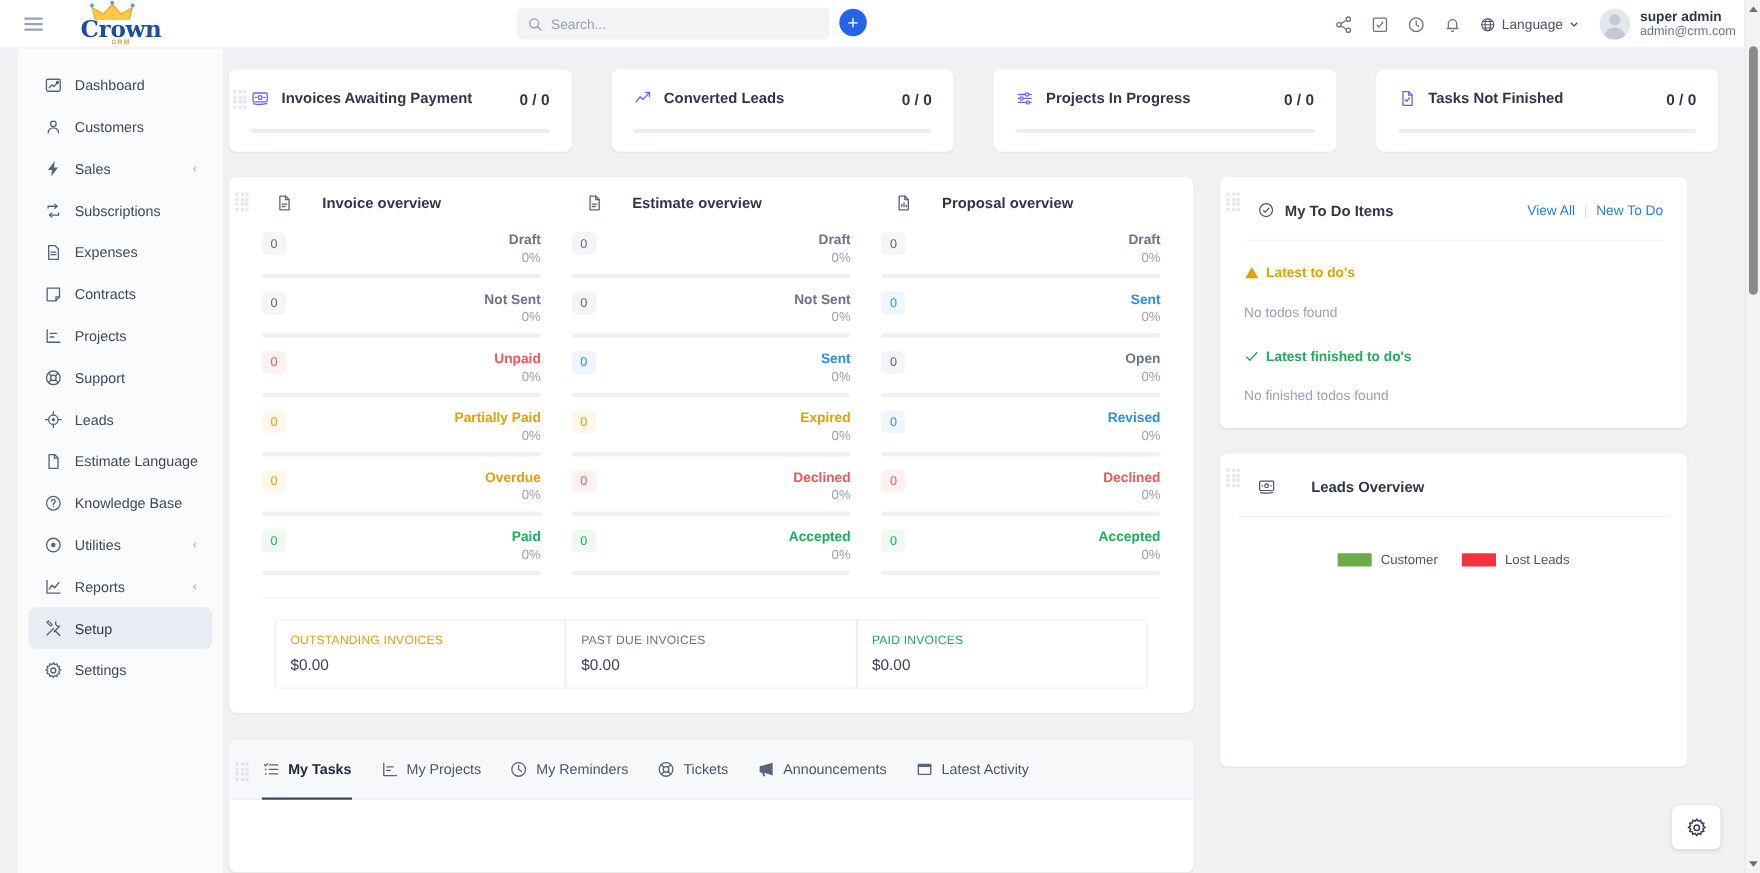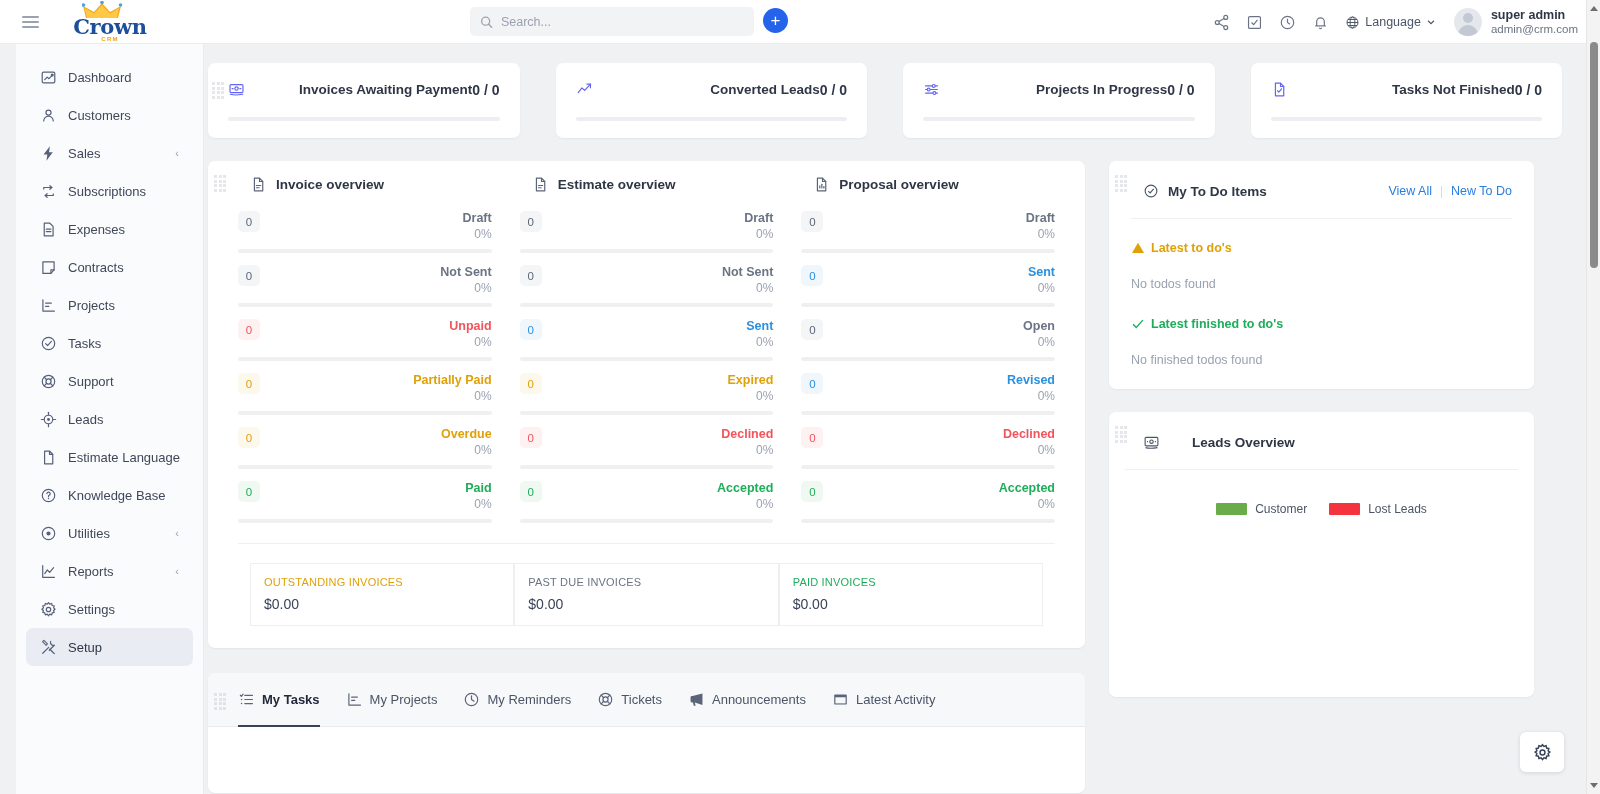--- a/index.html
+++ b/index.html
@@ -114,21 +114,21 @@
   }
 
   .grip {
     width: 14px; height: 16px; opacity: .45;
     display: grid; grid-template-columns: repeat(3, 3px); grid-template-rows: repeat(4, 3px);
     gap: 1.5px; flex: none;
   }
   .grip i { width: 3px; height: 3px; background: #c6cbd4; display: block; }
 
   
-  .stats-row { display: flex; gap: 36px; padding: 19px 24px 0 20px; text-align: right; }
+  .stats-row { display: flex; gap: 36px; padding: 19px 24px 0 20px; }
   .stat-card {
     flex: 1; background: #fff; border-radius: 7px; padding: 18px 20px 17px 20px;
     box-shadow: 0 1px 2px rgba(16,24,40,.05);
     position: relative;
   }
   .stat-top { display: flex; align-items: center; }
   .stat-ico { color: #6366f1; display: flex; align-items: center; margin-right: 11px; }
   .stat-title { font-size: 13.5px; font-weight: bold; color: #2f3646; flex: 1; }
   .stat-val { font-size: 14px; font-weight: bold; color: #2f3646; }
   .stat-bar { height: 4px; border-radius: 3px; background: #eceef1; margin-top: 19px; }
@@ -141,21 +141,21 @@
     box-shadow: 0 1px 2px rgba(16,24,40,.05);
   }
   .panel .grip { position: absolute; left: 6px; top: 14px; }
 
   .left-col { width: 877px; flex: none; }
   .right-col { width: 425px; flex: none; }
 
   .ovw-panel { padding: 14px 16px 18px 16px; }
   .ovw-grid { display: flex; }
   .ovw-col { flex: 1; padding: 0 14px; }
-  .ovw-head { display: flex; align-items: center; gap: 9px; padding: 1px 0 18px 12px; }
+  .ovw-head { display: flex; align-items: center; gap: 26px; padding: 1px 0 18px 12px; }
   .ovw-head .ico { color: #5b6478; display: flex; }
   .ovw-head .txt { font-size: 13.5px; font-weight: bold; color: #2f3646; }
 
   .row { margin-bottom: 12px; }
   .row-line { display: flex; align-items: flex-start; justify-content: space-between; }
   .badge {
     min-width: 22px; height: 21px; border-radius: 5px; background: #f4f5f7;
     display: flex; align-items: center; justify-content: center;
     font-size: 11.5px; padding: 0 6px; color: #5d6677;
   }
@@ -403,29 +403,20 @@
           <line x1="6.6" y1="7.2" x2="13.4" y2="7.2"></line>
           <line x1="6.6" y1="11" x2="10.4" y2="11"></line>
         </svg>
       </span>
       <span class="nav-label">Projects</span>
     </div>
     <div class="nav-item">
       <span class="nav-ico">
         <svg width="17" height="17" viewBox="0 0 20 20" fill="none" stroke="currentColor" stroke-width="1.4" stroke-linecap="round" stroke-linejoin="round">
           <circle cx="10" cy="10" r="7.3"></circle>
-          <polyline points="6.6,10.2 8.9,12.4 13.4,7.4"></polyline>
-        </svg>
-      </span>
-      <span class="nav-label">Tasks</span>
-    </div>
-    <div class="nav-item">
-      <span class="nav-ico">
-        <svg width="17" height="17" viewBox="0 0 20 20" fill="none" stroke="currentColor" stroke-width="1.4" stroke-linecap="round" stroke-linejoin="round">
-          <circle cx="10" cy="10" r="7.3"></circle>
           <circle cx="10" cy="10" r="3"></circle>
           <line x1="4.9" y1="4.9" x2="7.9" y2="7.9"></line>
           <line x1="12.1" y1="12.1" x2="15.1" y2="15.1"></line>
           <line x1="15.1" y1="4.9" x2="12.1" y2="7.9"></line>
           <line x1="7.9" y1="12.1" x2="4.9" y2="15.1"></line>
         </svg>
       </span>
       <span class="nav-label">Support</span>
     </div>
     <div class="nav-item">
@@ -473,39 +464,39 @@
     <div class="nav-item">
       <span class="nav-ico">
         <svg width="17" height="17" viewBox="0 0 20 20" fill="none" stroke="currentColor" stroke-width="1.4" stroke-linecap="round" stroke-linejoin="round">
           <polyline points="3.2,3 3.2,16.8 17,16.8"></polyline>
           <polyline points="5.6,12.4 8.6,8.2 11.4,11 16,5.4"></polyline>
         </svg>
       </span>
       <span class="nav-label">Reports</span>
       <span class="nav-caret">‹</span>
     </div>
-    <div class="nav-item">
-      <span class="nav-ico">
-        <svg width="17" height="17" viewBox="0 0 20 20" fill="none" stroke="currentColor" stroke-width="1.4" stroke-linecap="round" stroke-linejoin="round">
-          <circle cx="10" cy="10" r="2.6"></circle>
-          <path d="M10 1.8 l1.5 1.9 2.3-.8 .5 2.4 2.4 .5 -.8 2.3 1.9 1.5 -1.9 1.5 .8 2.3 -2.4 .5 -.5 2.4 -2.3-.8 -1.5 1.9 -1.5-1.9 -2.3 .8 -.5-2.4 -2.4-.5 .8-2.3 -1.9-1.5 1.9-1.5 -.8-2.3 2.4-.5 .5-2.4 2.3 .8 Z"></path>
-        </svg>
-      </span>
-      <span class="nav-label">Settings</span>
-    </div>
     <div class="nav-item active">
       <span class="nav-ico">
         <svg width="17" height="17" viewBox="0 0 20 20" fill="none" stroke="currentColor" stroke-width="1.4" stroke-linecap="round" stroke-linejoin="round">
           <path d="M12.6 2.8 a3.4 3.4 0 0 0 4.3 4.5 L12.4 11.8 l-1.5 1.5"></path>
           <path d="M3.2 16.8 l7-7"></path>
           <path d="M3 3.2 l4.2 4.2 1.6-1.6 -4.2-4.2 z" stroke-width="1.2"></path>
           <path d="M11.6 12 l5.2 5.2" stroke-width="1.6"></path>
         </svg>
       </span>
       <span class="nav-label">Setup</span>
+    </div>
+    <div class="nav-item">
+      <span class="nav-ico">
+        <svg width="17" height="17" viewBox="0 0 20 20" fill="none" stroke="currentColor" stroke-width="1.4" stroke-linecap="round" stroke-linejoin="round">
+          <circle cx="10" cy="10" r="2.6"></circle>
+          <path d="M10 1.8 l1.5 1.9 2.3-.8 .5 2.4 2.4 .5 -.8 2.3 1.9 1.5 -1.9 1.5 .8 2.3 -2.4 .5 -.5 2.4 -2.3-.8 -1.5 1.9 -1.5-1.9 -2.3 .8 -.5-2.4 -2.4-.5 .8-2.3 -1.9-1.5 1.9-1.5 -.8-2.3 2.4-.5 .5-2.4 2.3 .8 Z"></path>
+        </svg>
+      </span>
+      <span class="nav-label">Settings</span>
     </div>
   </div>
 
 <div class="main">
 
   <div class="stats-row" id="stats-row">
       <div class="stat-card">
         <div class="grip">
           <i></i>
           <i></i>

